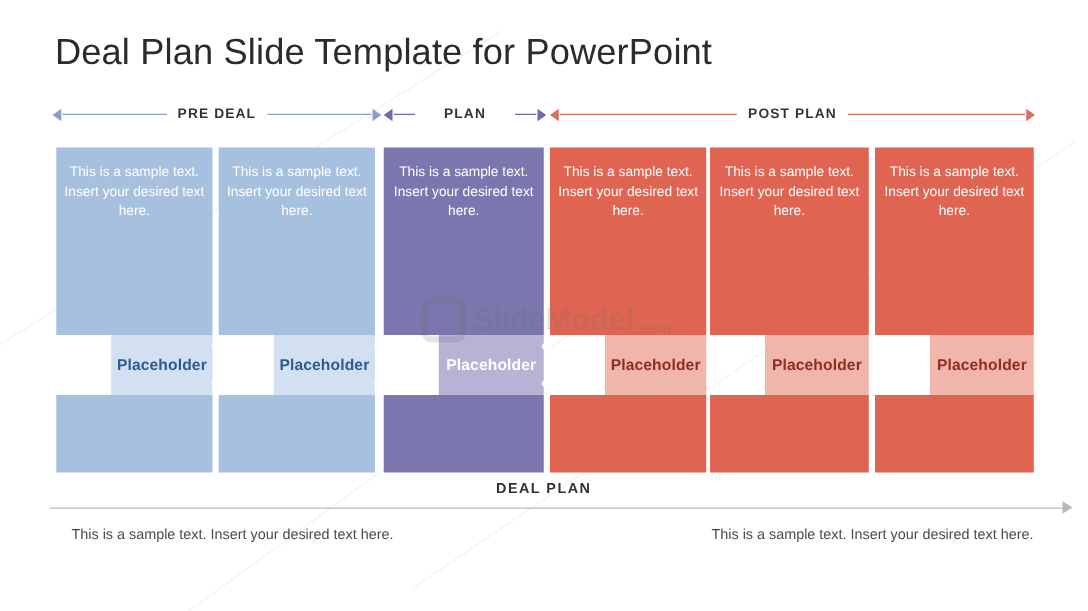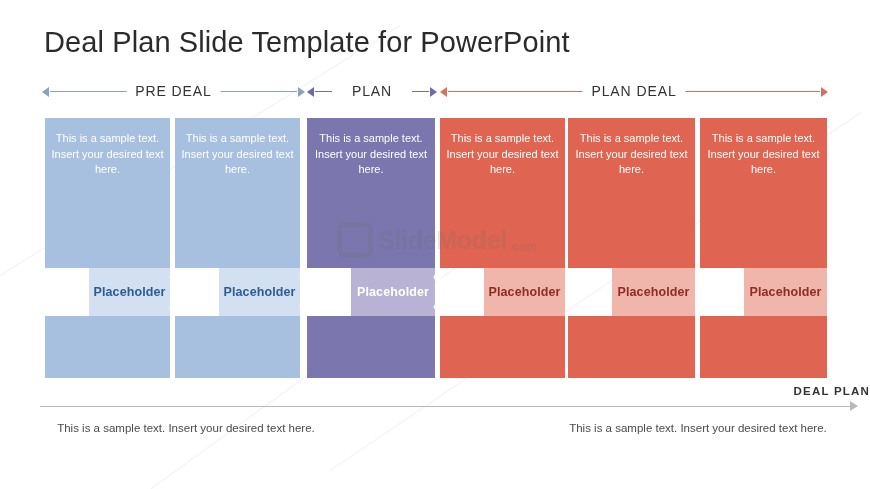--- a/index.html
+++ b/index.html
@@ -23,21 +23,21 @@
     font-size:29px;color:#2b2b2b;letter-spacing:.1px;
     font-weight:400;white-space:nowrap;
   }
 
   
   #phaseAxis{position:absolute;left:0;top:83px;width:870px;height:20px;}
   .phase{position:absolute;top:0;height:18px;}
   .phase .line{position:absolute;top:8px;height:1px;}
   .phase .lbl{
     position:absolute;top:0;left:50%;transform:translateX(-50%);
-    font-size:14px;font-weight:normal;color:#333;letter-spacing:.9px;
+    font-size:11px;font-weight:bold;color:#333;letter-spacing:.9px;
     background:#fff;padding:0 9px;white-space:nowrap;line-height:17px;
   }
   .ahead{position:absolute;top:3.5px;width:0;height:0;
          border-top:5px solid transparent;border-bottom:5px solid transparent;}
   .ahead.left{border-right-width:7px;border-right-style:solid;left:0;}
   .ahead.right{border-left-width:7px;border-left-style:solid;right:0;}
 
   
   #cols{position:absolute;left:0;top:118px;width:870px;height:260px;}
   .col{position:absolute;top:0;height:260px;}
@@ -52,30 +52,30 @@
     position:absolute;left:0;right:0;top:0;height:48px;
     display:flex;align-items:center;justify-content:center;
     font-size:12.5px;font-weight:bold;letter-spacing:.1px;
   }
 
   
   .chev{position:absolute;top:118px;width:44px;height:48px;margin-top:150px;z-index:6;}
   .chev svg{display:block;}
 
   
-  #wm{position:absolute;left:337px;top:222px;width:215px;height:36px;
+  #wm{position:absolute;left:337px;top:238px;width:215px;height:36px;
       z-index:7;opacity:.17;pointer-events:none;
       display:flex;align-items:center;}
   #wm .sq{width:26px;height:26px;border:5px solid #6b6b6b;border-radius:8px;flex:0 0 auto;}
   #wm .txt{font-size:25px;font-weight:bold;color:#6b6b6b;margin-left:5px;letter-spacing:-.3px;}
   #wm .dot{font-size:12px;font-weight:bold;color:#6b6b6b;margin-left:2px;align-self:flex-end;margin-bottom:4px;}
 
   
   #dealPlanLbl{
-    position:absolute;left:0;top:385px;width:870px;text-align:right;
+    position:absolute;left:0;top:385px;width:870px;text-align:center;
     font-size:11.5px;font-weight:bold;color:#333;letter-spacing:1.2px;
   }
   #baseLine{position:absolute;left:40px;top:406px;width:810px;height:1px;background:#b9b9b9;}
   #baseArrow{position:absolute;left:850px;top:401px;width:0;height:0;
     border-top:5px solid transparent;border-bottom:5px solid transparent;
     border-left:8px solid #b9b9b9;}
   .footnote{position:absolute;top:420px;width:260px;text-align:center;
     font-size:11.5px;line-height:17px;color:#4a4a4a;}
   #foot1{left:56px;}
   #foot2{left:568px;}
@@ -104,21 +104,21 @@
         <div class="line" style="right: 8px; width: 17px; background: rgb(111, 106, 168);"></div>
         <div class="ahead left" style="border-right-color: rgb(111, 106, 168);"></div>
         <div class="ahead right" style="border-left-color: rgb(111, 106, 168);"></div>
         <div class="lbl">PLAN</div>
       </div>
       <div class="phase" style="left: 440px; width: 388px;">
         <div class="line" style="left: 8px; width: 146px; background: rgb(217, 112, 92);"></div>
         <div class="line" style="right: 8px; width: 146px; background: rgb(217, 112, 92);"></div>
         <div class="ahead left" style="border-right-color: rgb(217, 112, 92);"></div>
         <div class="ahead right" style="border-left-color: rgb(217, 112, 92);"></div>
-        <div class="lbl">PLAN DEAL</div>
+        <div class="lbl">POST PLAN</div>
       </div>
     </div>
 
   <div id="cols">
       <div class="col" style="left: 45px; width: 125px;">
         <div class="topbox" style="background: rgb(168, 192, 224);">
           <div class="sampletext">This is a sample text. Insert your desired text here.</div>
         </div>
         <div class="band" style="background: rgb(211, 224, 241);">
           <div class="ph" style="color: rgb(45, 92, 149);">Placeholder</div>

